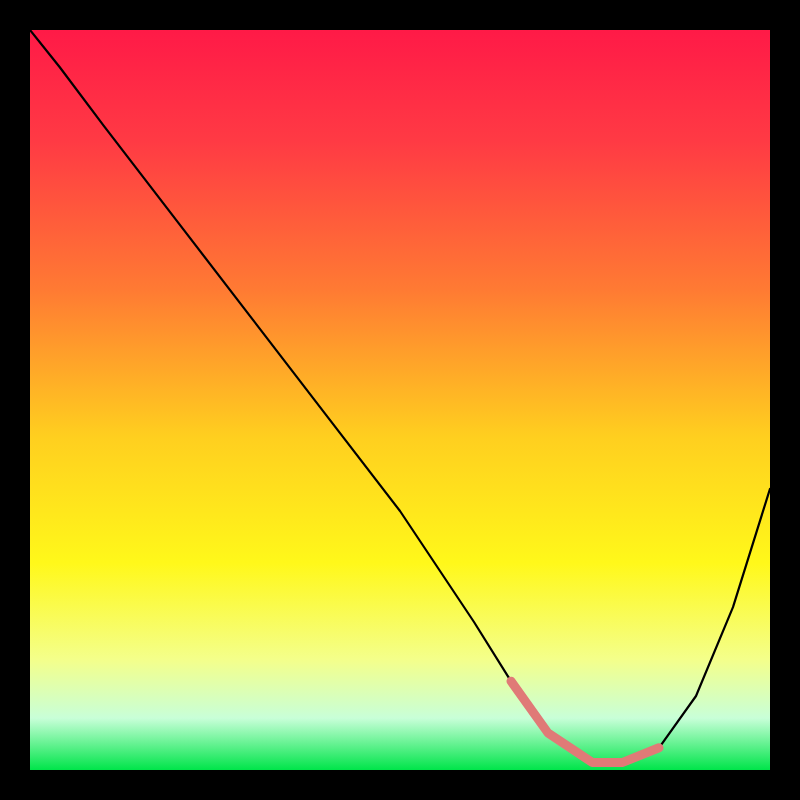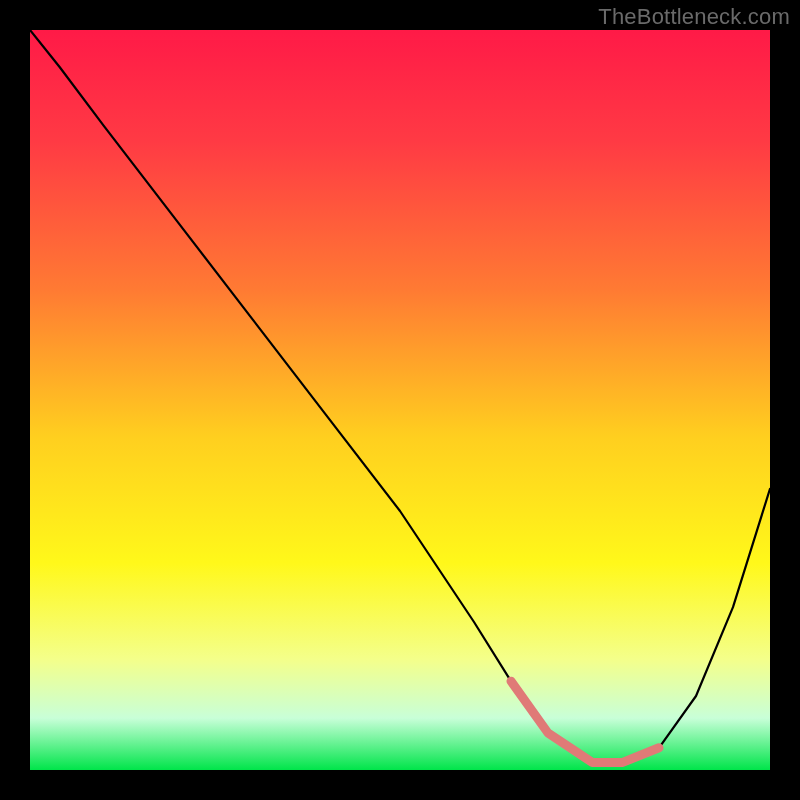--- a/index.html
+++ b/index.html
@@ -31,21 +31,20 @@
     top: 30px;
     width: 740px;
     height: 740px;
   }
   svg { display: block; }
 </style>
 </head>
 <body>
 
 <div class="frame">
-  <div class="watermark">TheBottleneck.com</div>
   <div class="plot">
     <svg id="svg" width="740" height="740" viewBox="0 0 740 740">
       <defs>
         <linearGradient id="bgGrad" x1="0" y1="0" x2="0" y2="1">
             <stop offset="0%" stop-color="#ff1a47"></stop>
             <stop offset="15%" stop-color="#ff3a44"></stop>
             <stop offset="35%" stop-color="#ff7a33"></stop>
             <stop offset="55.00000000000001%" stop-color="#ffcf1f"></stop>
             <stop offset="72%" stop-color="#fff81a"></stop>
             <stop offset="85%" stop-color="#f4ff8a"></stop>

